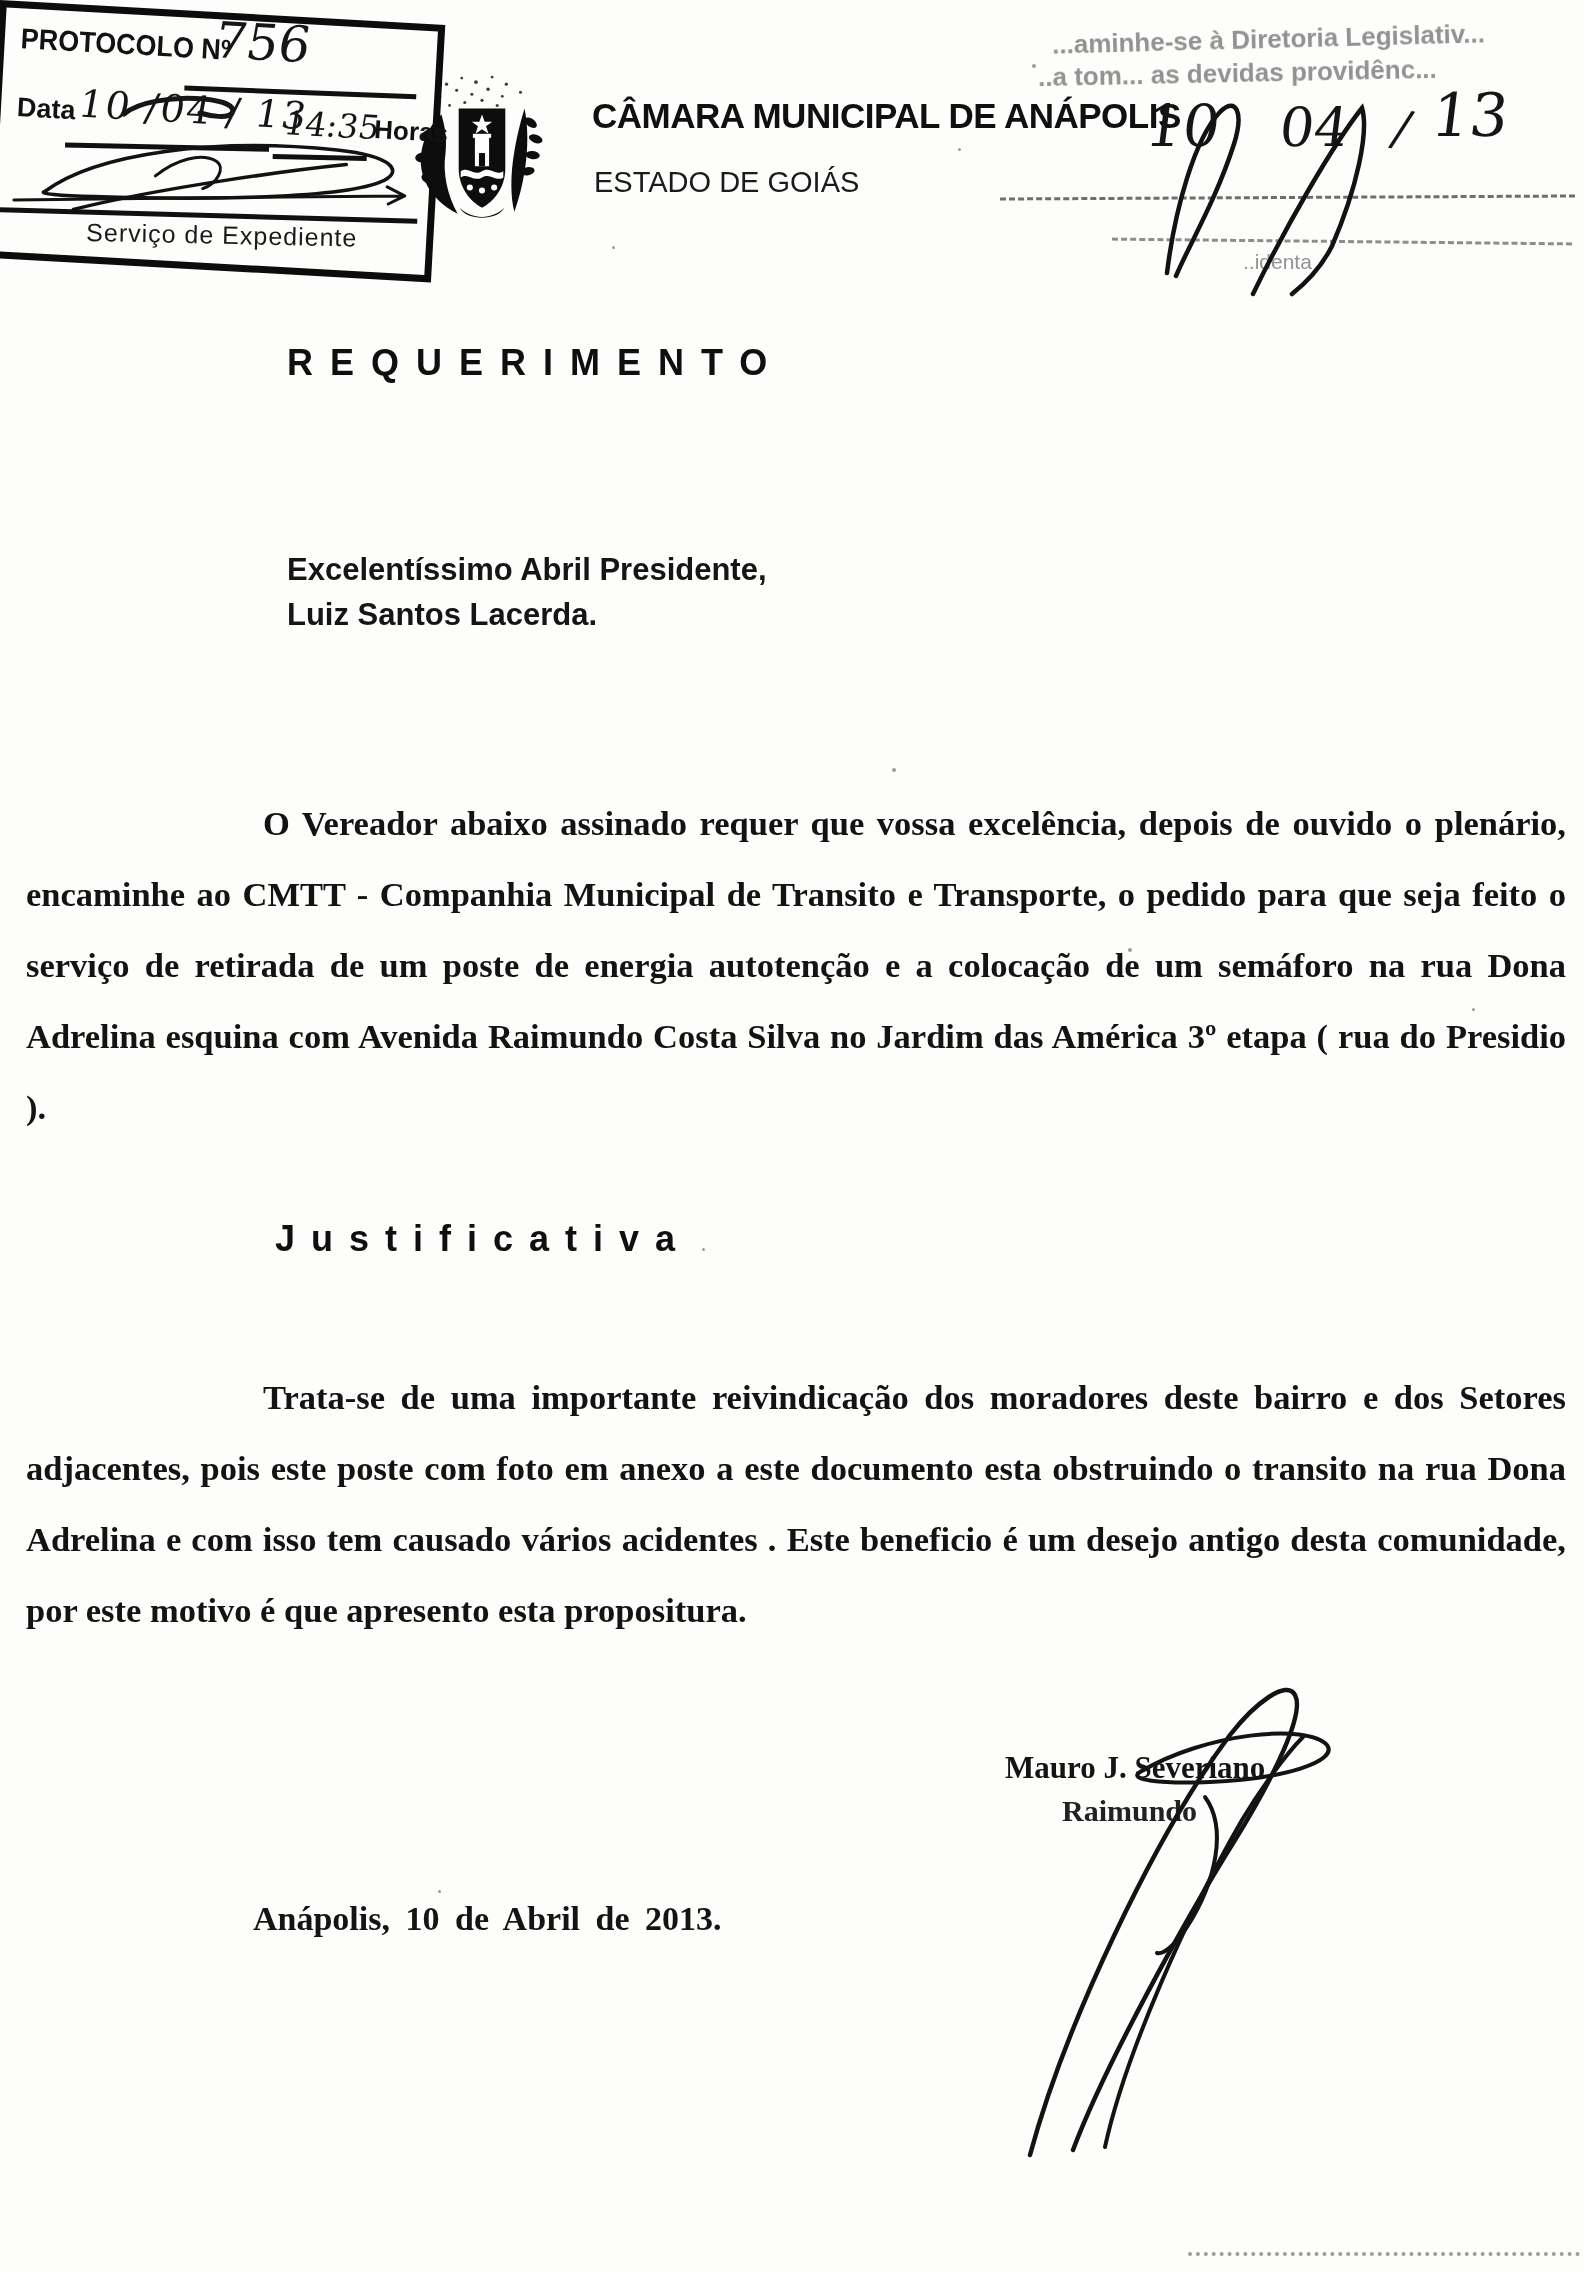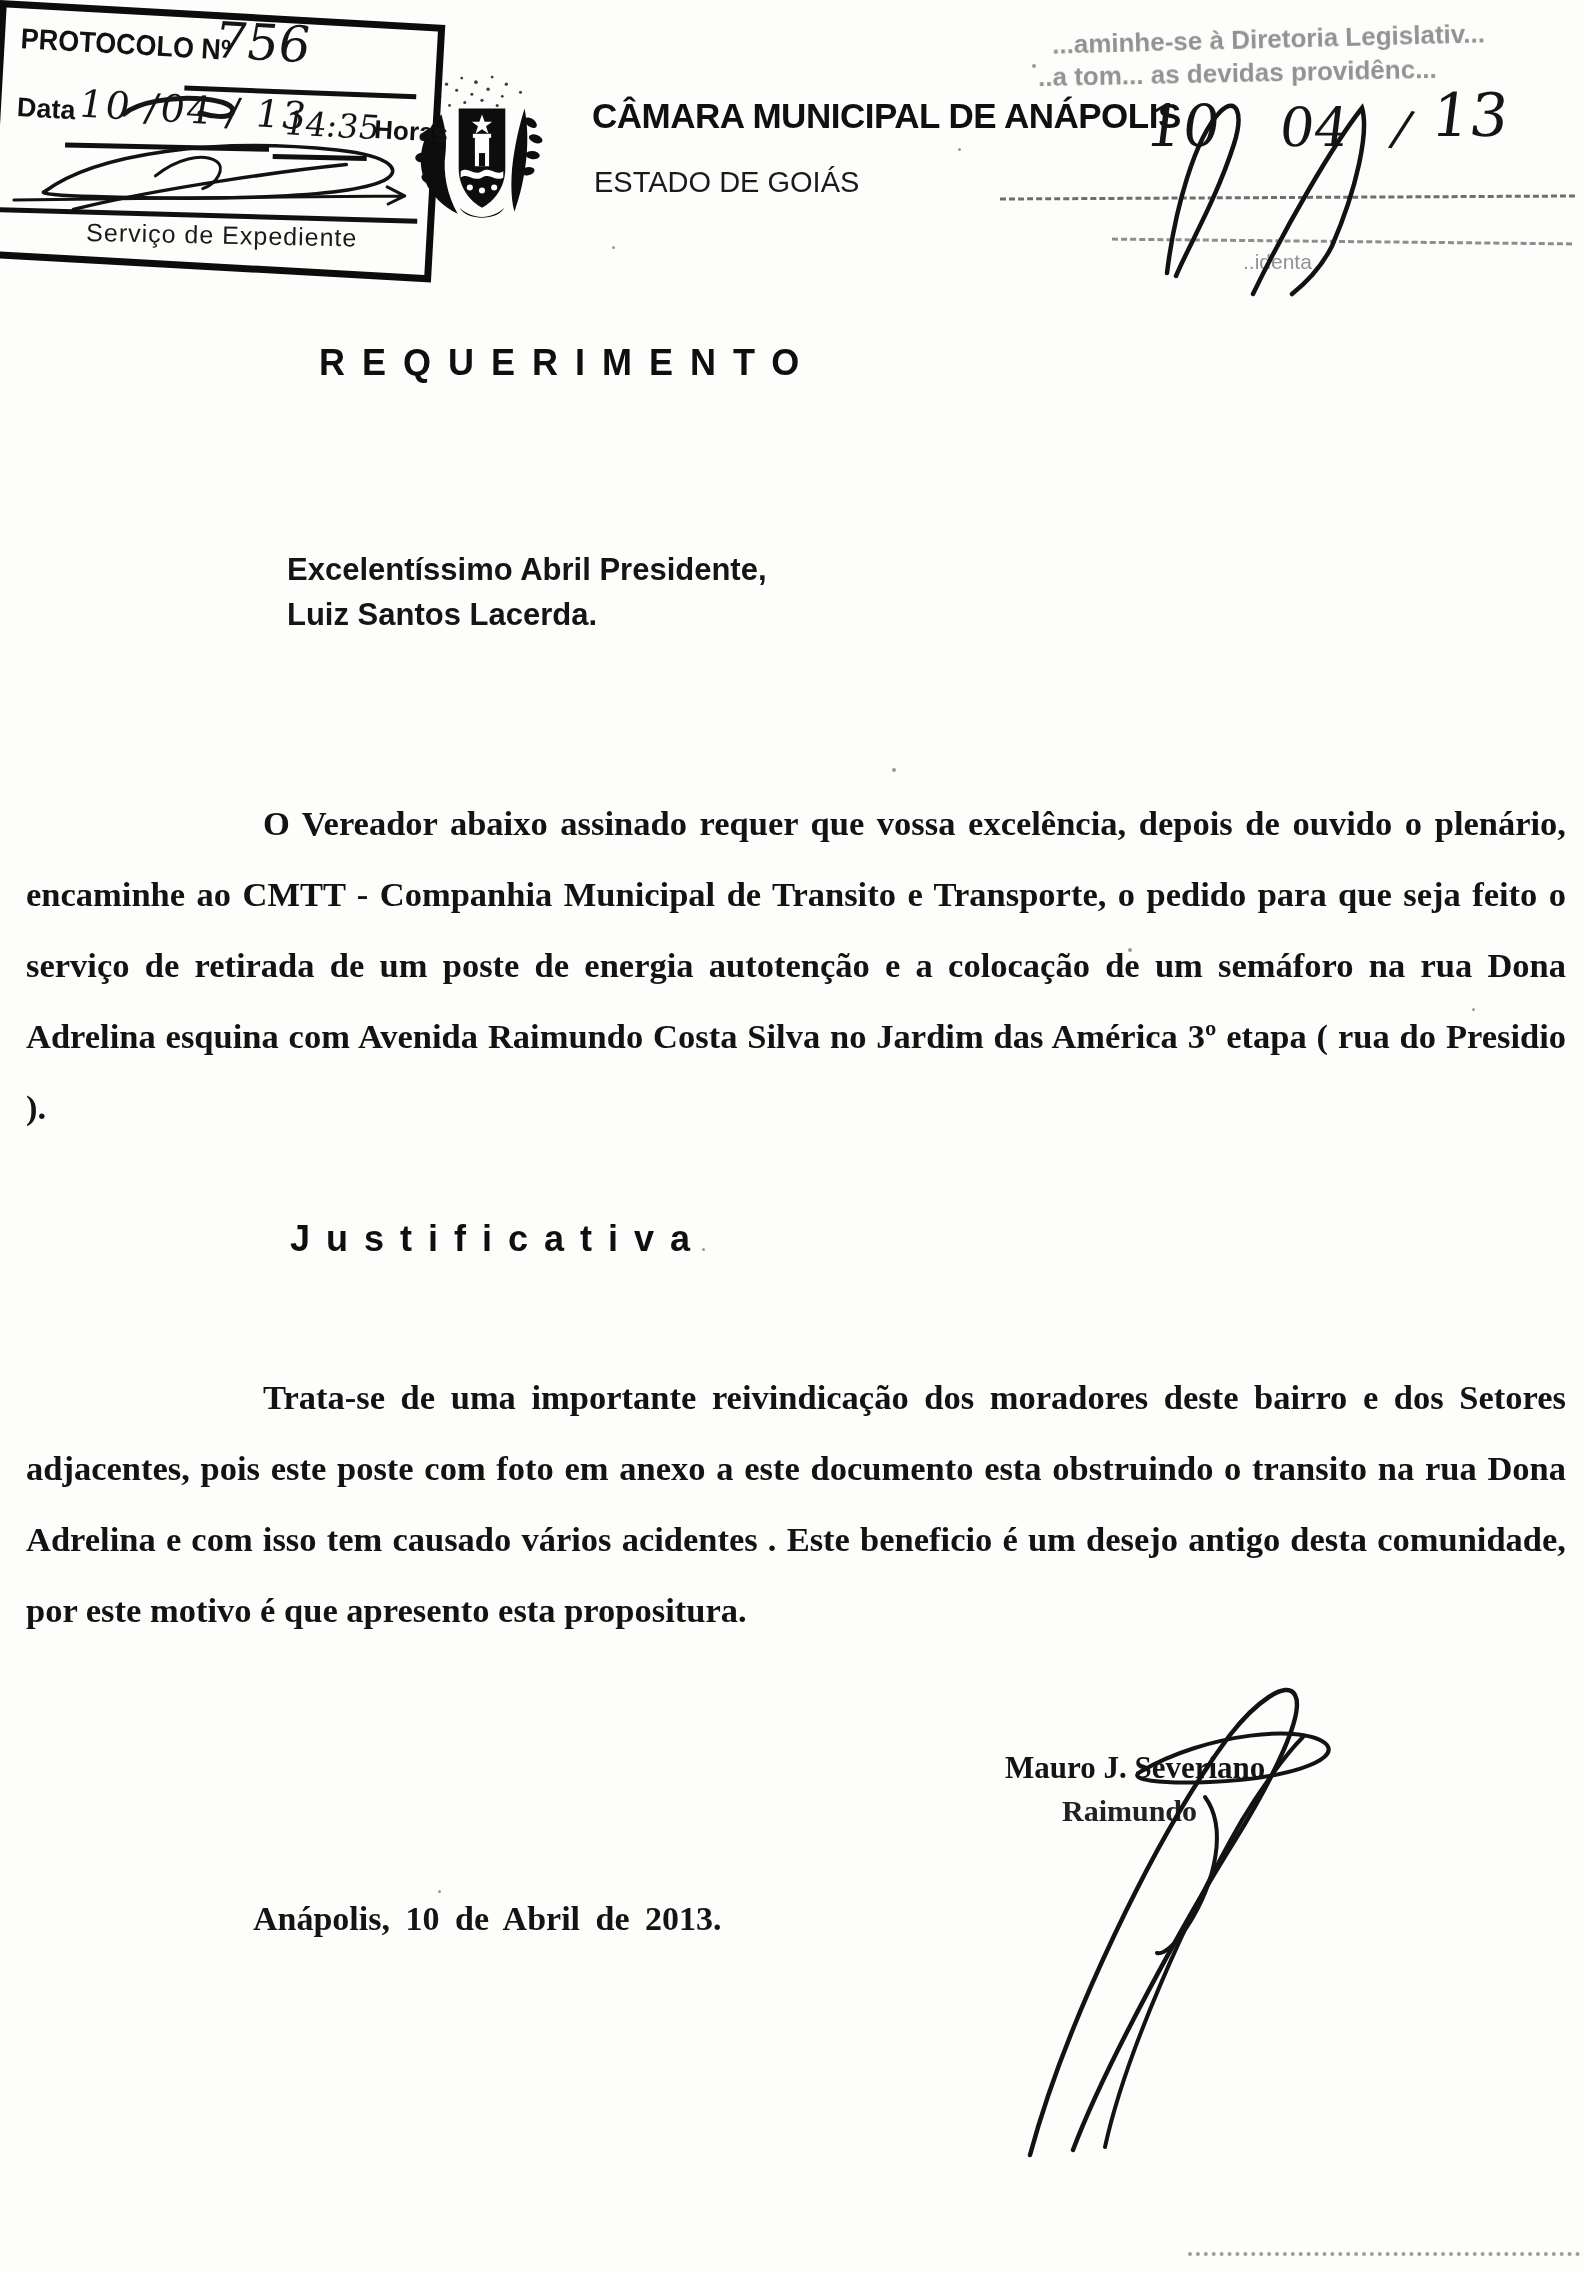--- a/index.html
+++ b/index.html
@@ -17,22 +17,22 @@
   .org-sub{left:594px;top:166px;font-size:29px;color:#1a1a1a;}
   
   .stamp{left:998px;top:230px;width:432px;height:244px;border:7px solid #0c0c0c;
          transform:rotate(3.2deg);transform-origin:top left;z-index:2;background:rgba(255,255,255,0.0);}
   .stamp .abs{position:absolute;}
   .ink-line{position:absolute;border-bottom:5px solid #101010;height:0;}
   .dash1{left:1000px;top:196px;width:575px;border-top:3px dashed #3f3f3f;opacity:.75;transform:rotate(-0.3deg);}
   .dash2{left:1112px;top:240px;width:460px;border-top:3px dashed #8d8d8d;transform:rotate(0.6deg);}
   .dash3{left:1188px;top:2252px;width:392px;border-top:4px dotted #9c9c9c;}
   
-  .doc-title{left:287px;top:342px;font-size:36px;letter-spacing:17px;color:#0f0f0f;margin-left:32px;}
-  .j-title{left:290px;top:1218px;font-size:36px;letter-spacing:16px;color:#0f0f0f;}
+  .doc-title{left:287px;top:342px;font-size:36px;letter-spacing:17px;color:#0f0f0f;}
+  .j-title{left:275px;top:1218px;font-size:36px;letter-spacing:16px;color:#0f0f0f;}
   .addr{left:287px;font-size:31px;color:#151515;}
   .para{position:absolute;left:26px;width:1540px;font-size:34.5px;font-weight:bold;
         line-height:71px;text-align:justify;text-indent:237px;white-space:normal;color:#131313;}
   svg{display:block;}
 </style>
 </head>
 <body>
 
 <div class="page">
 

